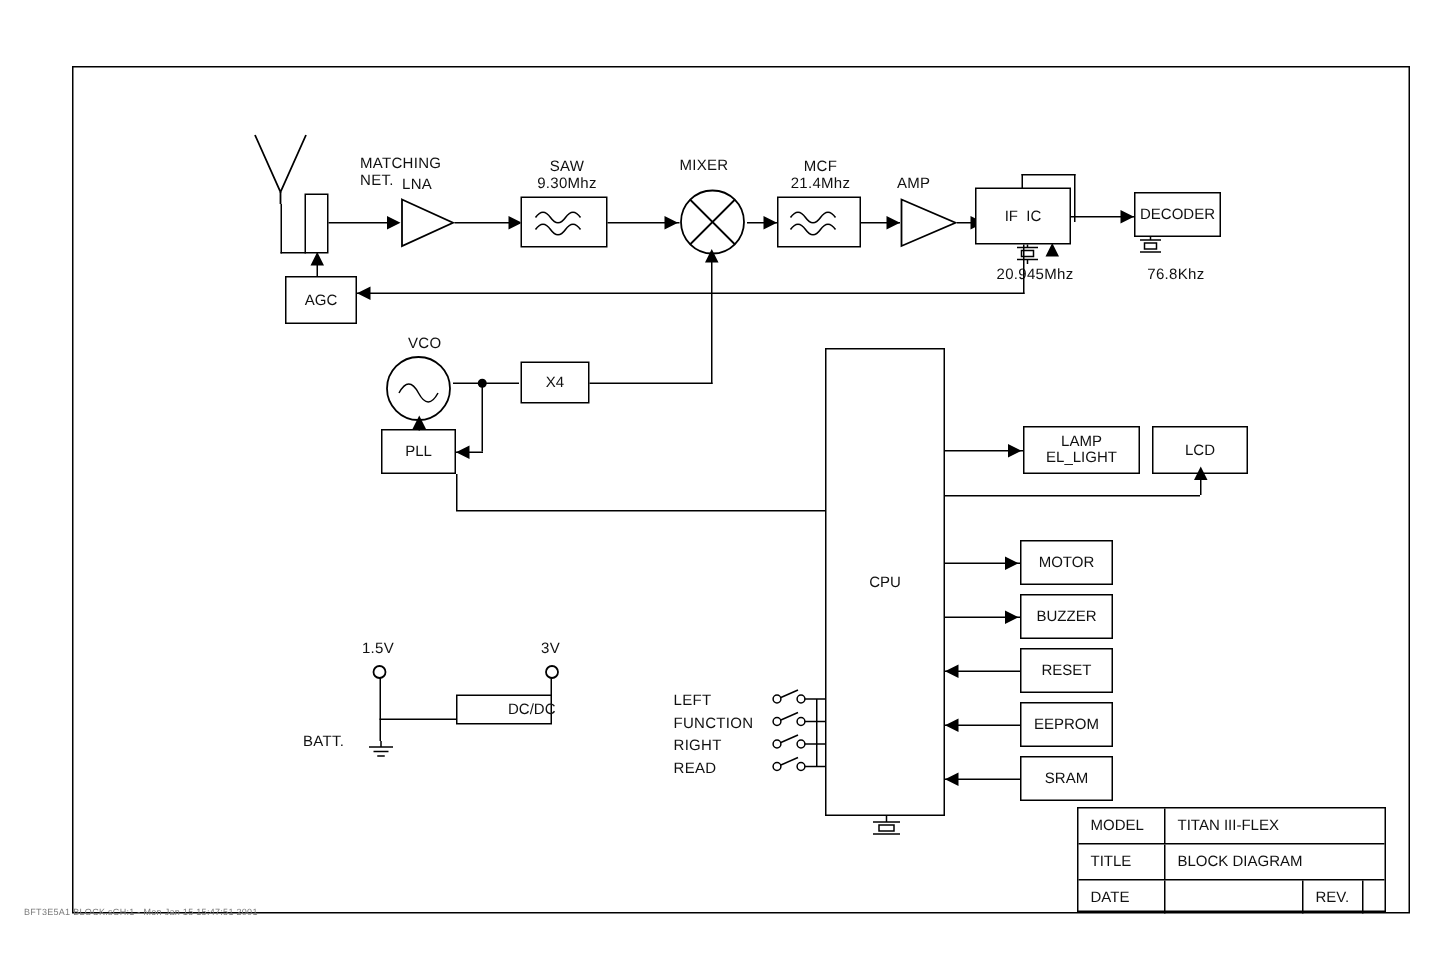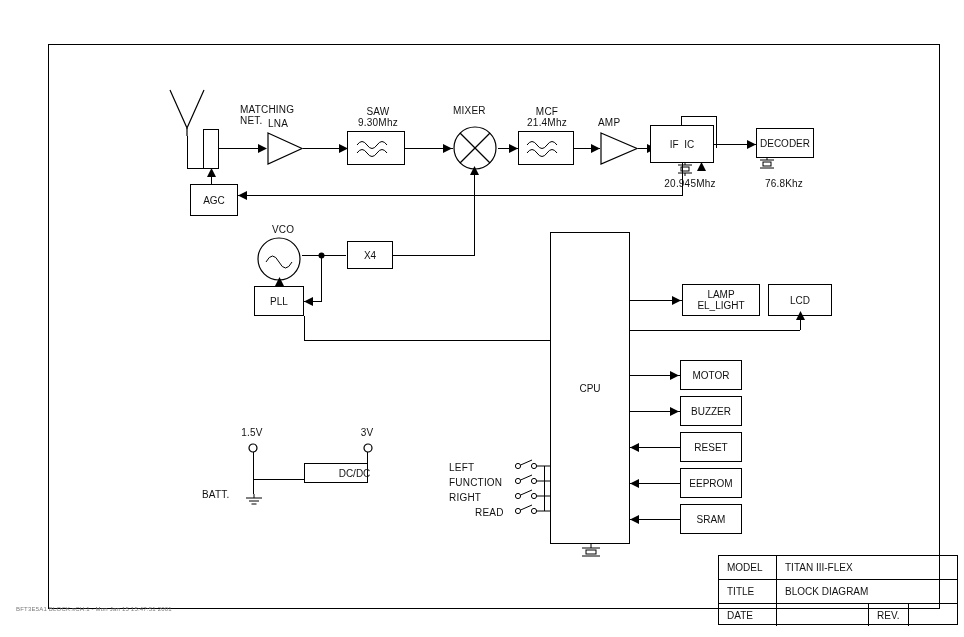--- a/index.html
+++ b/index.html
@@ -234,21 +234,21 @@
   <svg style="position:absolute;left:580px;top:544px;" width="22" height="16">
     <line x1="11" y1="0" x2="11" y2="4" stroke="#000" stroke-width="1"></line>
     <line x1="2" y1="4" x2="20" y2="4" stroke="#000" stroke-width="1"></line>
     <rect x="6" y="6" width="10" height="4" fill="none" stroke="#000" stroke-width="1"></rect>
     <line x1="2" y1="12" x2="20" y2="12" stroke="#000" stroke-width="1"></line>
   </svg>
 
   <div class="lbl" style="left:449px;top:462px;">LEFT</div>
   <div class="lbl" style="left:449px;top:477px;">FUNCTION</div>
   <div class="lbl" style="left:449px;top:492px;">RIGHT</div>
-  <div class="lbl" style="left:449px;top:507px;margin-left:26px;">READ</div>
+  <div class="lbl" style="left:449px;top:507px;">READ</div>
 
   <svg style="position:absolute;left:512px;top:458px;" width="46" height="64">
     <g stroke="#000" stroke-width="1" fill="none">
       <circle cx="6" cy="8" r="2.6"></circle>
         <line x1="8.6" y1="7" x2="20" y2="2"></line>
         <circle cx="22" cy="8" r="2.6"></circle>
         <line x1="24.6" y1="8" x2="38" y2="8"></line>
       <circle cx="6" cy="23" r="2.6"></circle>
         <line x1="8.6" y1="22" x2="20" y2="17"></line>
         <circle cx="22" cy="23" r="2.6"></circle>
@@ -281,21 +281,21 @@
   <div class="box" style="left:304px;top:463px;width:64px;height:20px;padding-left:37px;">DC/DC</div>
   <div class="line vl" style="left:367px;top:452px;height:12px;"></div>
 
   <svg style="position:absolute;left:245px;top:494px;" width="18" height="14">
     <line x1="9" y1="0" x2="9" y2="4" stroke="#000" stroke-width="1"></line>
     <line x1="1" y1="4" x2="17" y2="4" stroke="#000" stroke-width="1"></line>
     <line x1="4" y1="7" x2="14" y2="7" stroke="#000" stroke-width="1"></line>
     <line x1="6.5" y1="10" x2="11.5" y2="10" stroke="#000" stroke-width="1"></line>
   </svg>
 
-  <div class="ttbl" style="left:718px;top:538px;width:240px;height:70px;margin-top:17px;">
+  <div class="ttbl" style="left:718px;top:538px;width:206px;height:70px;">
     <div class="row" style="height:24px;">
       <div class="cell sep" style="width:58px;">MODEL</div>
       <div class="cell" style="flex:1;">TITAN III-FLEX</div>
     </div>
     <div class="row" style="height:24px;">
       <div class="cell sep" style="width:58px;">TITLE</div>
       <div class="cell" style="flex:1;">BLOCK DIAGRAM</div>
     </div>
     <div class="row" style="height:22px;">
       <div class="cell sep" style="width:58px;">DATE</div>

